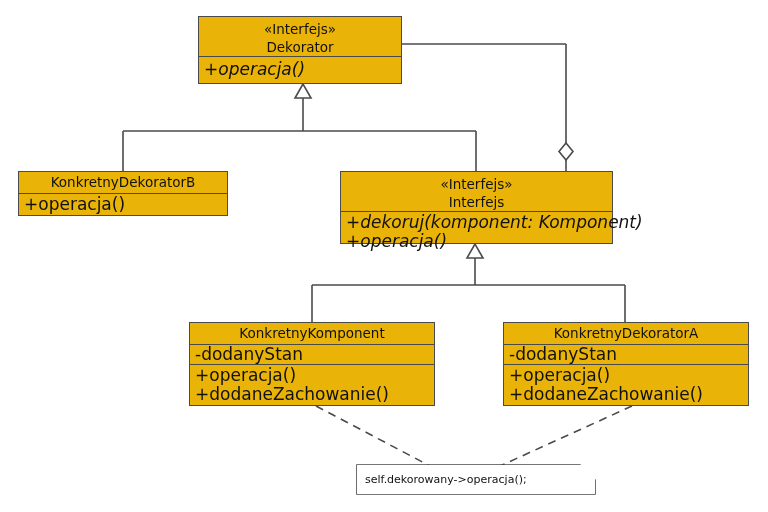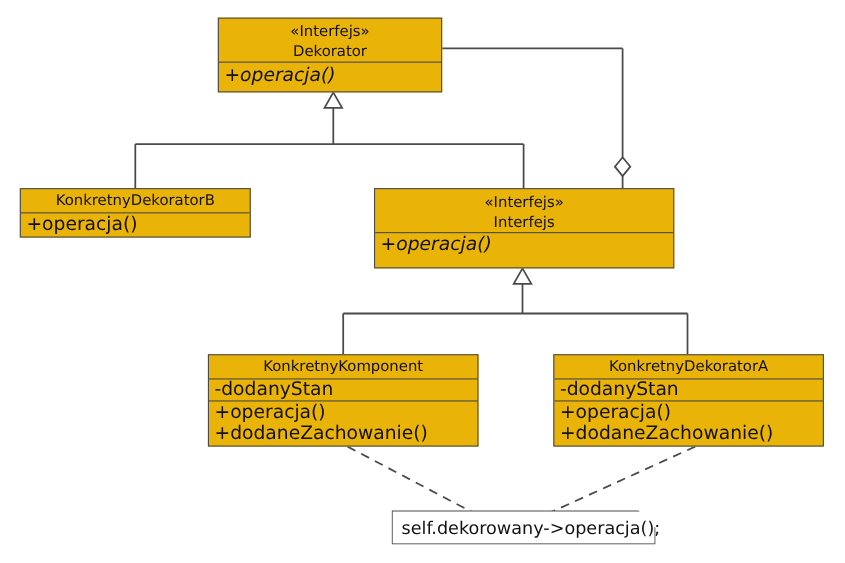--- a/index.html
+++ b/index.html
@@ -64,21 +64,21 @@
   .note {
     position: absolute;
     box-sizing: border-box;
     background: #ffffff;
     z-index: 2;
   }
   .note-text {
     position: absolute;
     left: 8px;
     top: 6px;
-    font-size: 16px;
+    font-size: 11px;
     line-height: 18px;
     color: #111111;
     white-space: nowrap;
   }
 </style>
 </head>
 <body>
 
 <div id="canvas">
 
@@ -142,20 +142,21 @@
   </div>
 
   <div class="uml-box" style="left:340px; top:171px; width:273px; height:73px;">
     <div class="compartment" style="height:40px;">
       <div class="cname">
         <span class="stereo">«Interfejs»</span>
         <span>Interfejs</span>
       </div>
     </div>
     <div class="compartment last members" style="padding:1px 5px 2px 5px;">
+      <div class="member italic">+dekoruj(komponent: Komponent)</div>
       <div class="member italic">+operacja()</div>
     </div>
   </div>
 
   <div class="uml-box" style="left:189px; top:322px; width:246px; height:84px;">
     <div class="compartment" style="height:22px;">
       <div class="cname" style="padding:1px 4px 2px 4px;">
         <span>KonkretnyKomponent</span>
       </div>
     </div>

